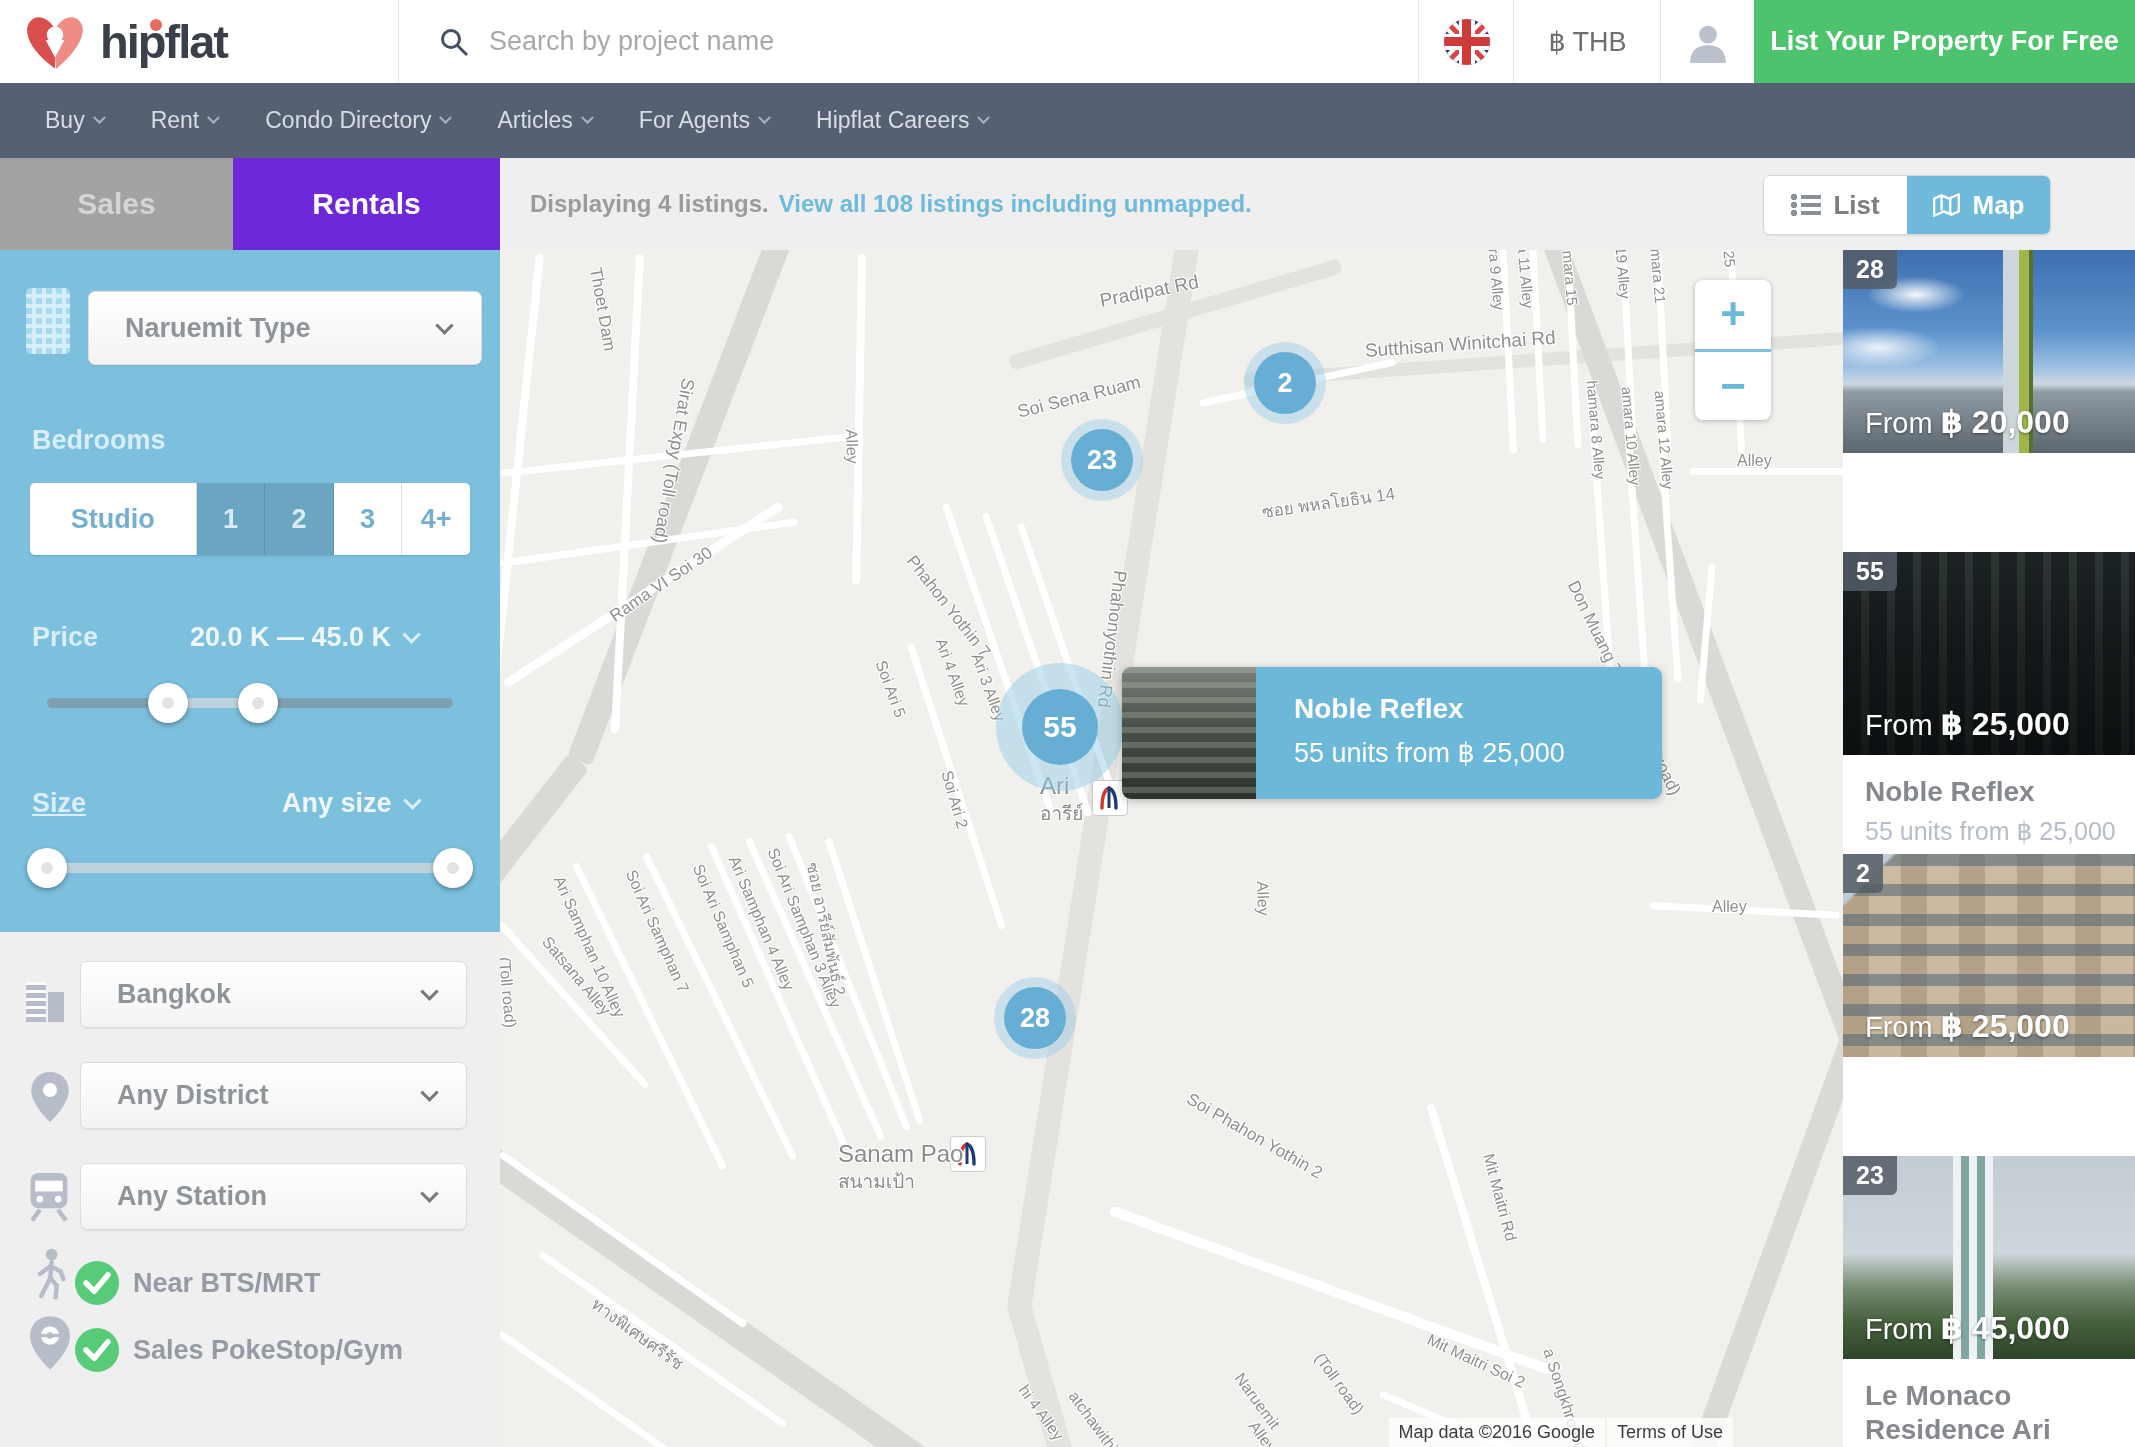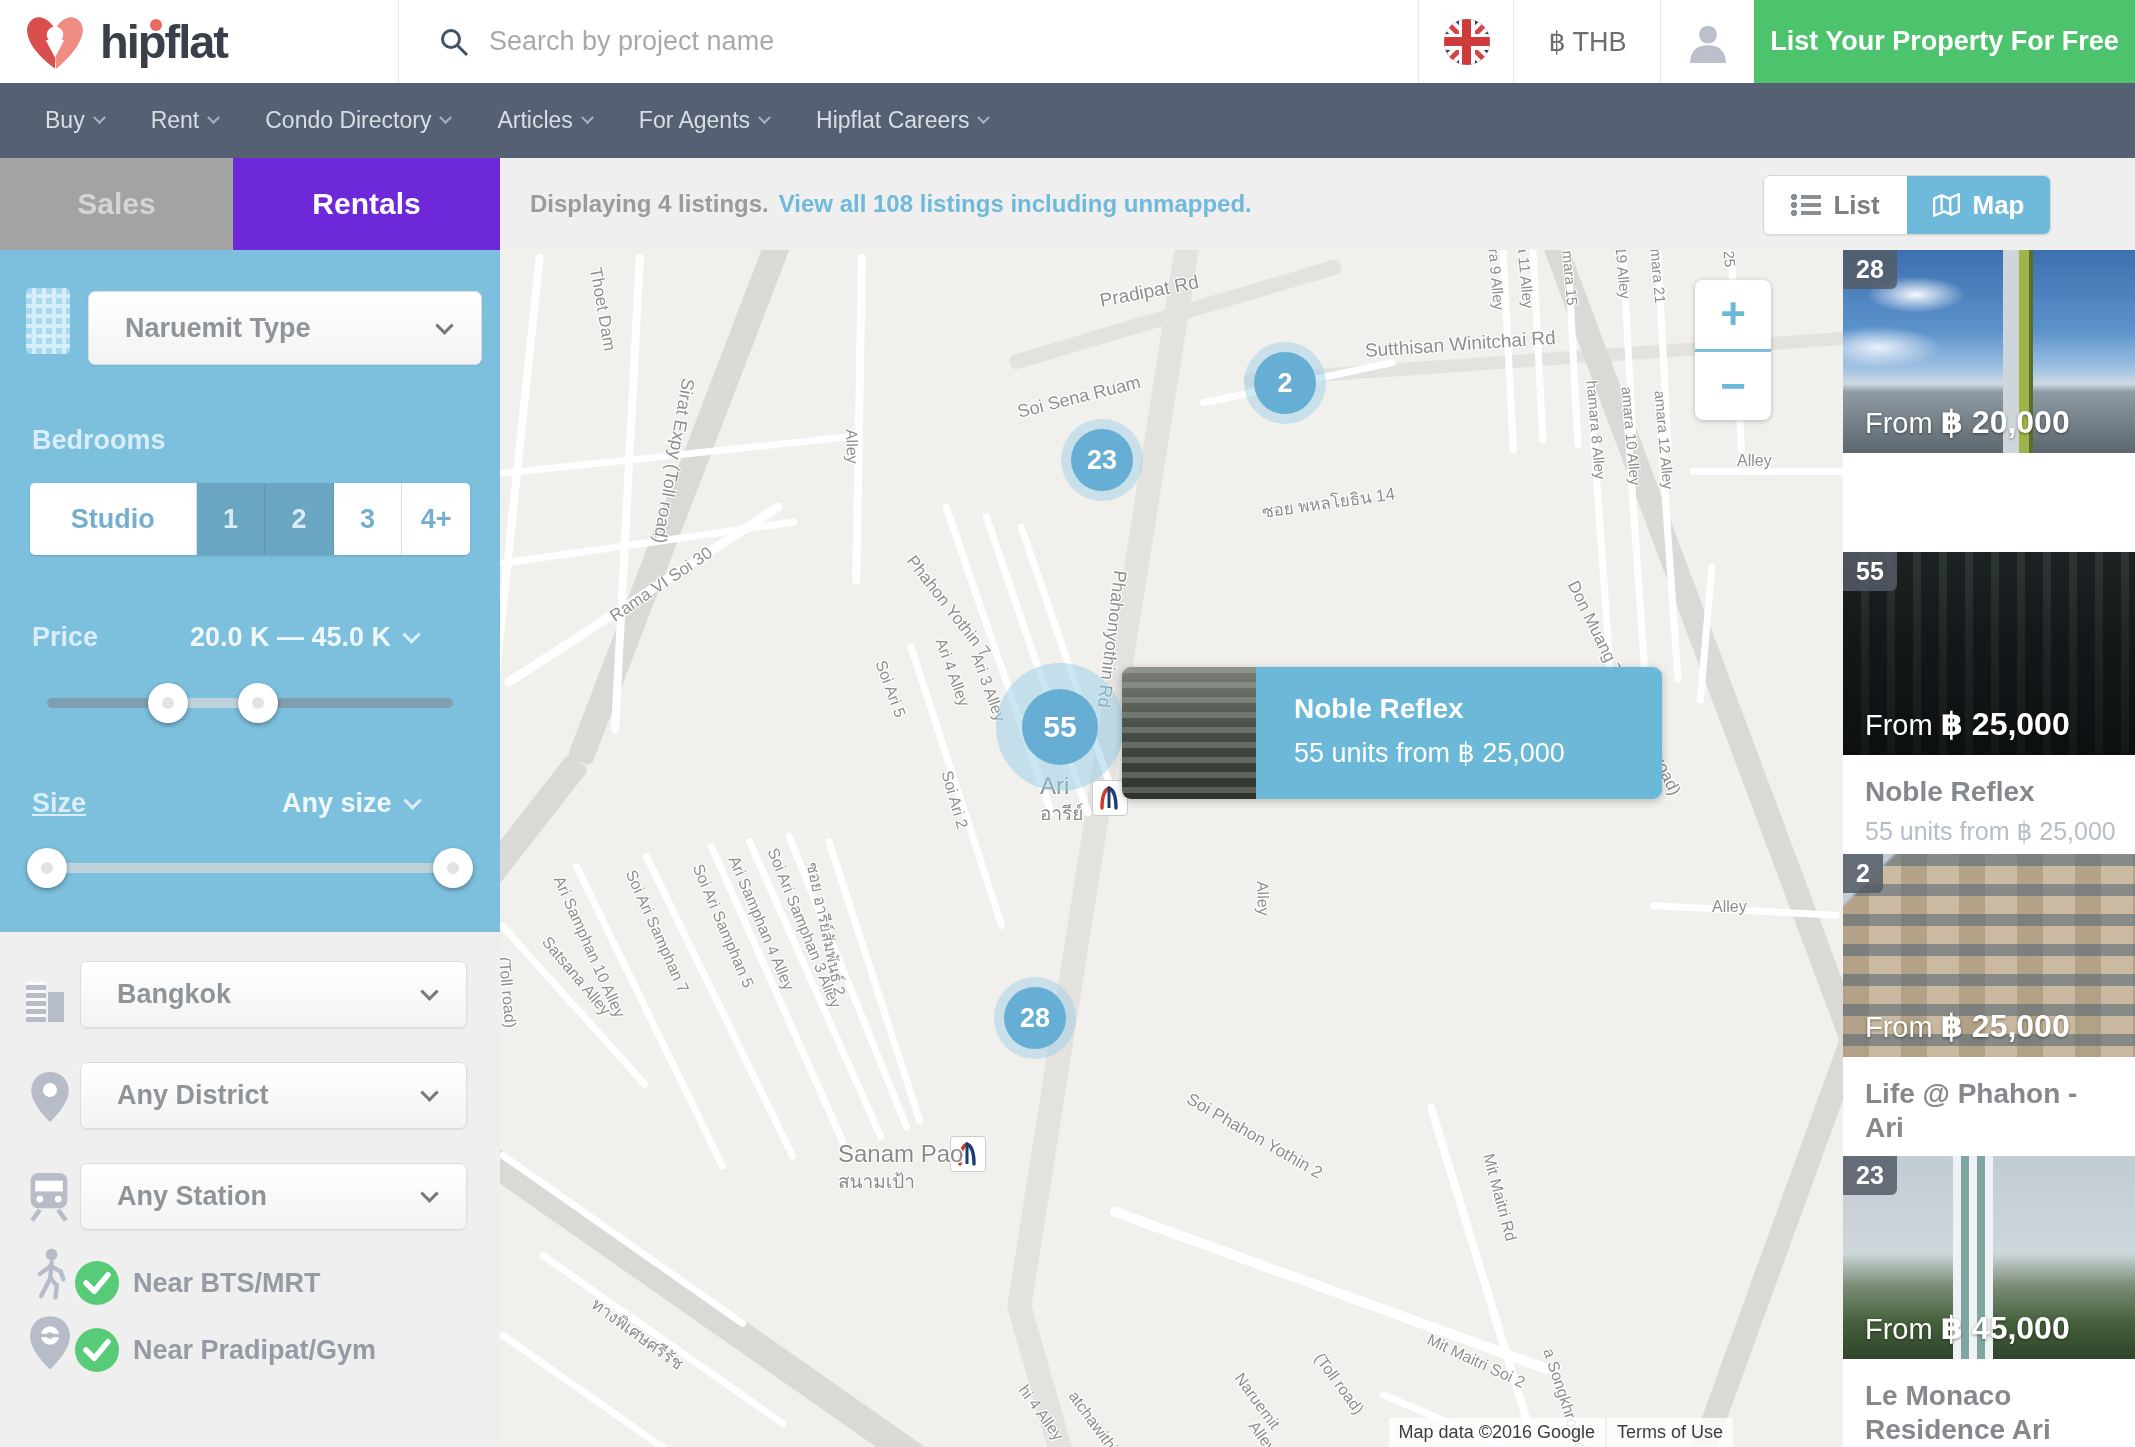--- a/index.html
+++ b/index.html
@@ -330,21 +330,21 @@
   <svg class="icon-abs" style="left:30px;top:1316px;z-index:16;" width="40" height="54" viewBox="0 0 24 32">
     <path d="M12,0 C5,0 0,5 0,12 C0,21 12,32 12,32 C12,32 24,21 24,12 C24,5 19,0 12,0 Z" fill="#b6bdc9"></path>
     <circle cx="12" cy="11.5" r="5.5" fill="#fff"></circle>
     <line x1="6" y1="11.5" x2="18" y2="11.5" stroke="#b6bdc9" stroke-width="2"></line>
     <circle cx="12" cy="11.5" r="2" fill="#b6bdc9"></circle>
   </svg>
   <svg class="icon-abs" style="left:75px;top:1328px;z-index:16;" width="44" height="44" viewBox="0 0 32 32">
     <circle cx="16" cy="16" r="16" fill="#57cb77"></circle>
     <polyline points="8,16 14,22 24,10" fill="none" stroke="#fff" stroke-width="4" stroke-linecap="round" stroke-linejoin="round"></polyline>
   </svg>
-  <div class="chkrow-label" style="left:133px;top:1328px;z-index:16;">Near Pradipat/Gym</div>
+  <div class="chkrow-label" style="left:133px;top:1328px;z-index:16;">Sales PokeStop/Gym</div>
 
   <div id="map">
 
     <div class="road road-maj" style="left:695px;top:-65px;width:1130px;height:24px;transform:rotate(99deg);"></div>
     <div class="road road-maj" style="left:518px;top:1040px;width:200px;height:24px;transform:rotate(74deg);"></div>
     <div class="road road-maj" style="left:510px;top:106px;width:345px;height:15px;transform:rotate(-16.5deg);"></div>
     <div class="road road-maj" style="left:743px;top:124px;width:615px;height:13px;transform:rotate(-4deg);"></div>
     <div class="road road-toll" style="left:305px;top:-90px;width:630px;height:26px;transform:rotate(111deg);"></div>
     <div class="road road-toll" style="left:79px;top:498px;width:330px;height:26px;transform:rotate(128deg);"></div>
     <div class="road road-toll" style="left:-35px;top:878px;width:720px;height:28px;transform:rotate(35deg);"></div>
@@ -487,24 +487,20 @@
         <div class="cap">
           <div class="cname">Noble Reflex</div>
           <div class="cunits">55 units from ฿ 25,000</div>
         </div>
       </div>
       <div class="card t3">
         <div class="thumb">
           <div class="badge">2</div>
           <div class="cprice"><span>From</span><b>฿ 25,000</b></div>
         </div>
-        <div class="cap">
-          <div class="cname">Life @ Phahon - Ari</div>
-          <div class="cunits">2 units from ฿ 25,000</div>
-        </div>
       </div>
       <div class="card t4">
         <div class="thumb">
           <div class="badge">23</div>
           <div class="cprice"><span>From</span><b>฿ 45,000</b></div>
         </div>
         <div class="cap">
           <div class="cname">Le Monaco Residence Ari</div>
         </div>
       </div>

